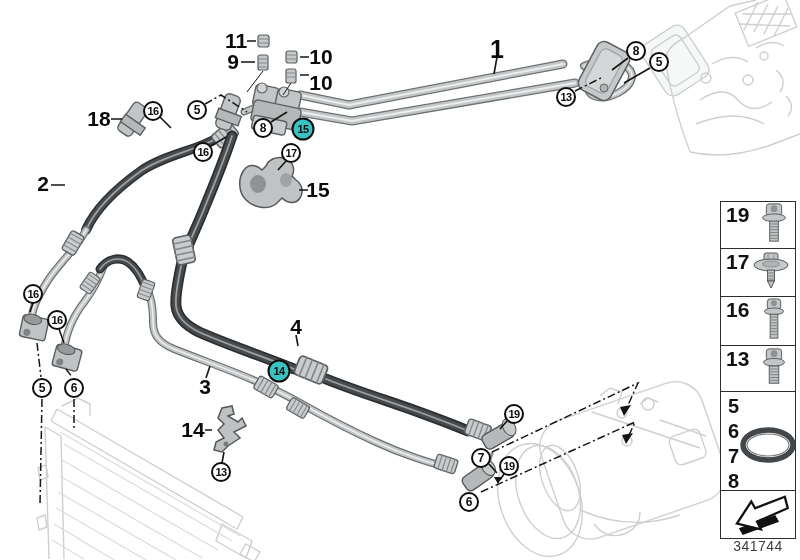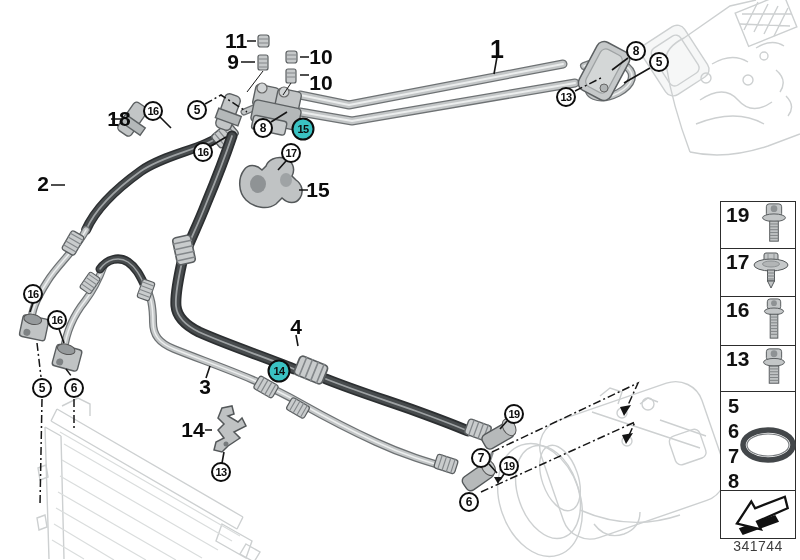--- a/index.html
+++ b/index.html
@@ -249,21 +249,21 @@
       <div class="callout single" style="left: 481px; top: 458px;">7</div>
       <div class="callout" style="left: 509px; top: 466px;">19</div>
       <div class="callout single" style="left: 469px; top: 502px;">6</div>
     </div>
 <div id="labels">
       <div class="plabel" style="left: 236px; top: 41px;">11</div>
       <div class="plabel" style="left: 233px; top: 62px;">9</div>
       <div class="plabel" style="left: 321px; top: 57px;">10</div>
       <div class="plabel" style="left: 321px; top: 83px;">10</div>
       <div class="plabel" style="left: 497px; top: 49px; font-size: 25px;">1</div>
-      <div class="plabel" style="left: 99px; top: 119px; margin-left: 20px;">18</div>
+      <div class="plabel" style="left: 99px; top: 119px;">18</div>
       <div class="plabel" style="left: 43px; top: 184px;">2</div>
       <div class="plabel" style="left: 318px; top: 190px;">15</div>
       <div class="plabel" style="left: 296px; top: 327px;">4</div>
       <div class="plabel" style="left: 205px; top: 387px;">3</div>
       <div class="plabel" style="left: 193px; top: 430px;">14</div>
     </div>
 <div id="legend" class="legend">
       <div class="lrow" style="height: 47px;">
         <span class="lnum">19</span>
         <span class="licon"><svg width="36" height="44" viewBox="0 0 36 46">

